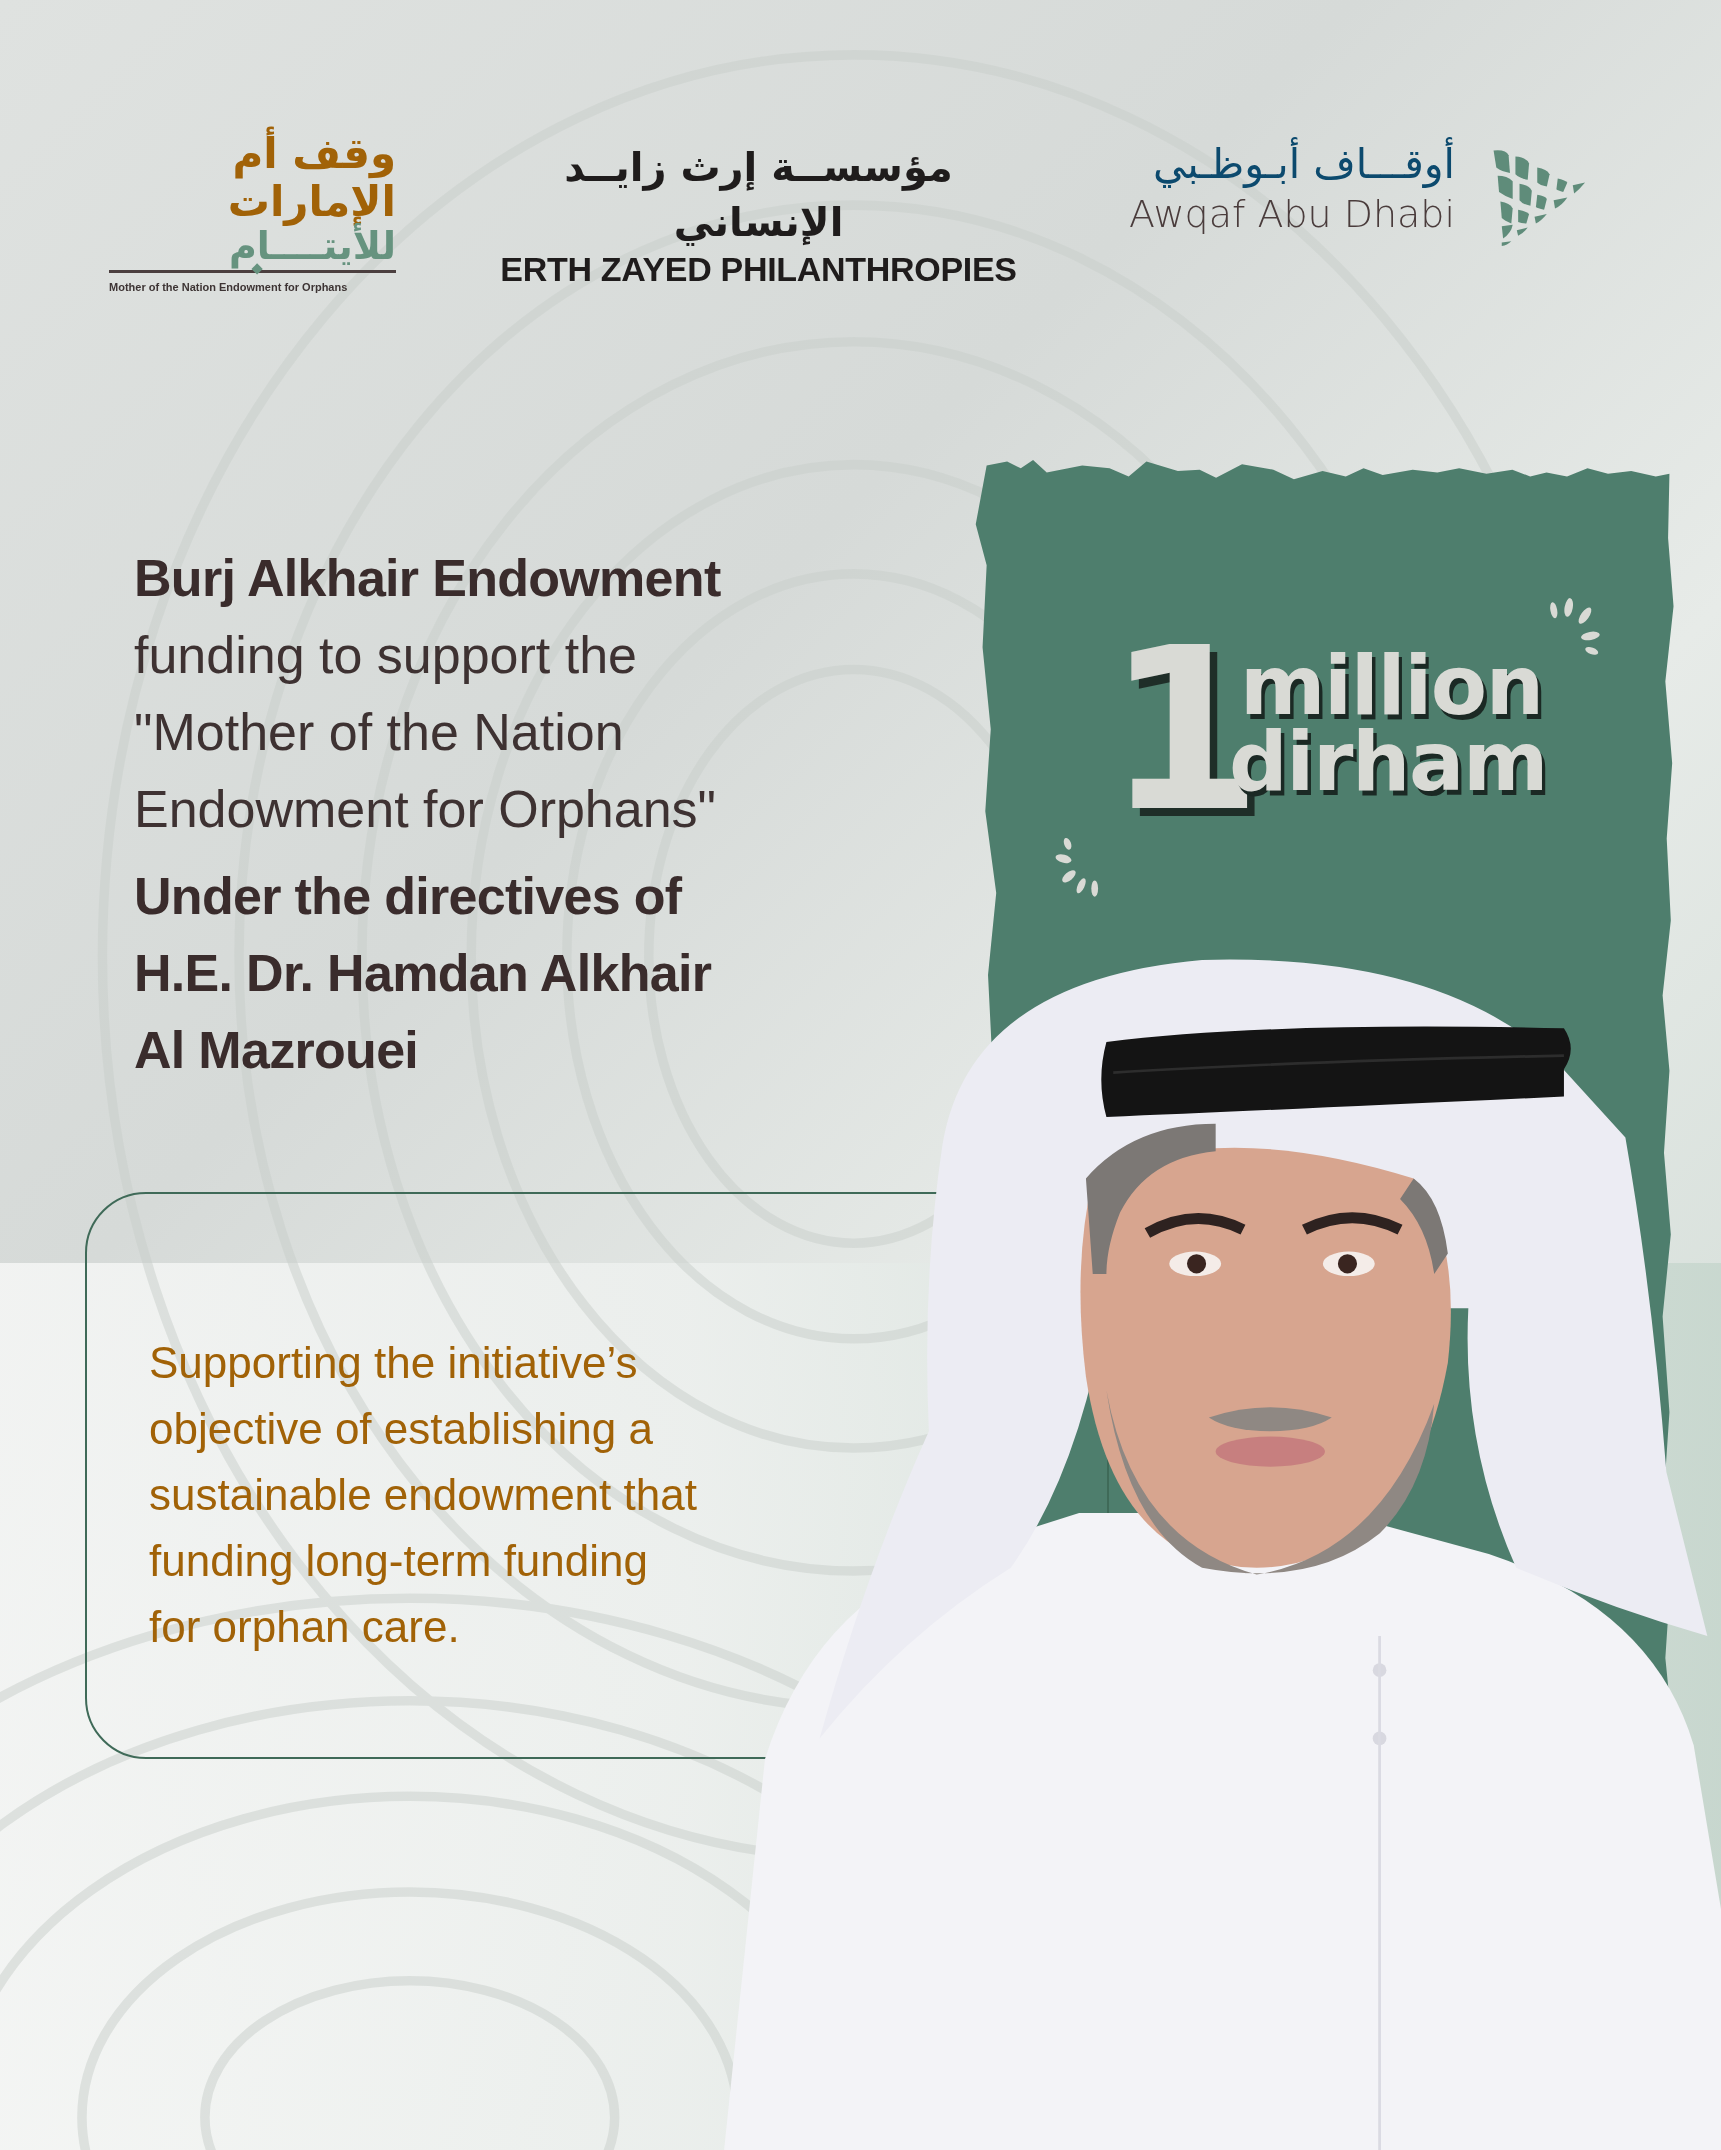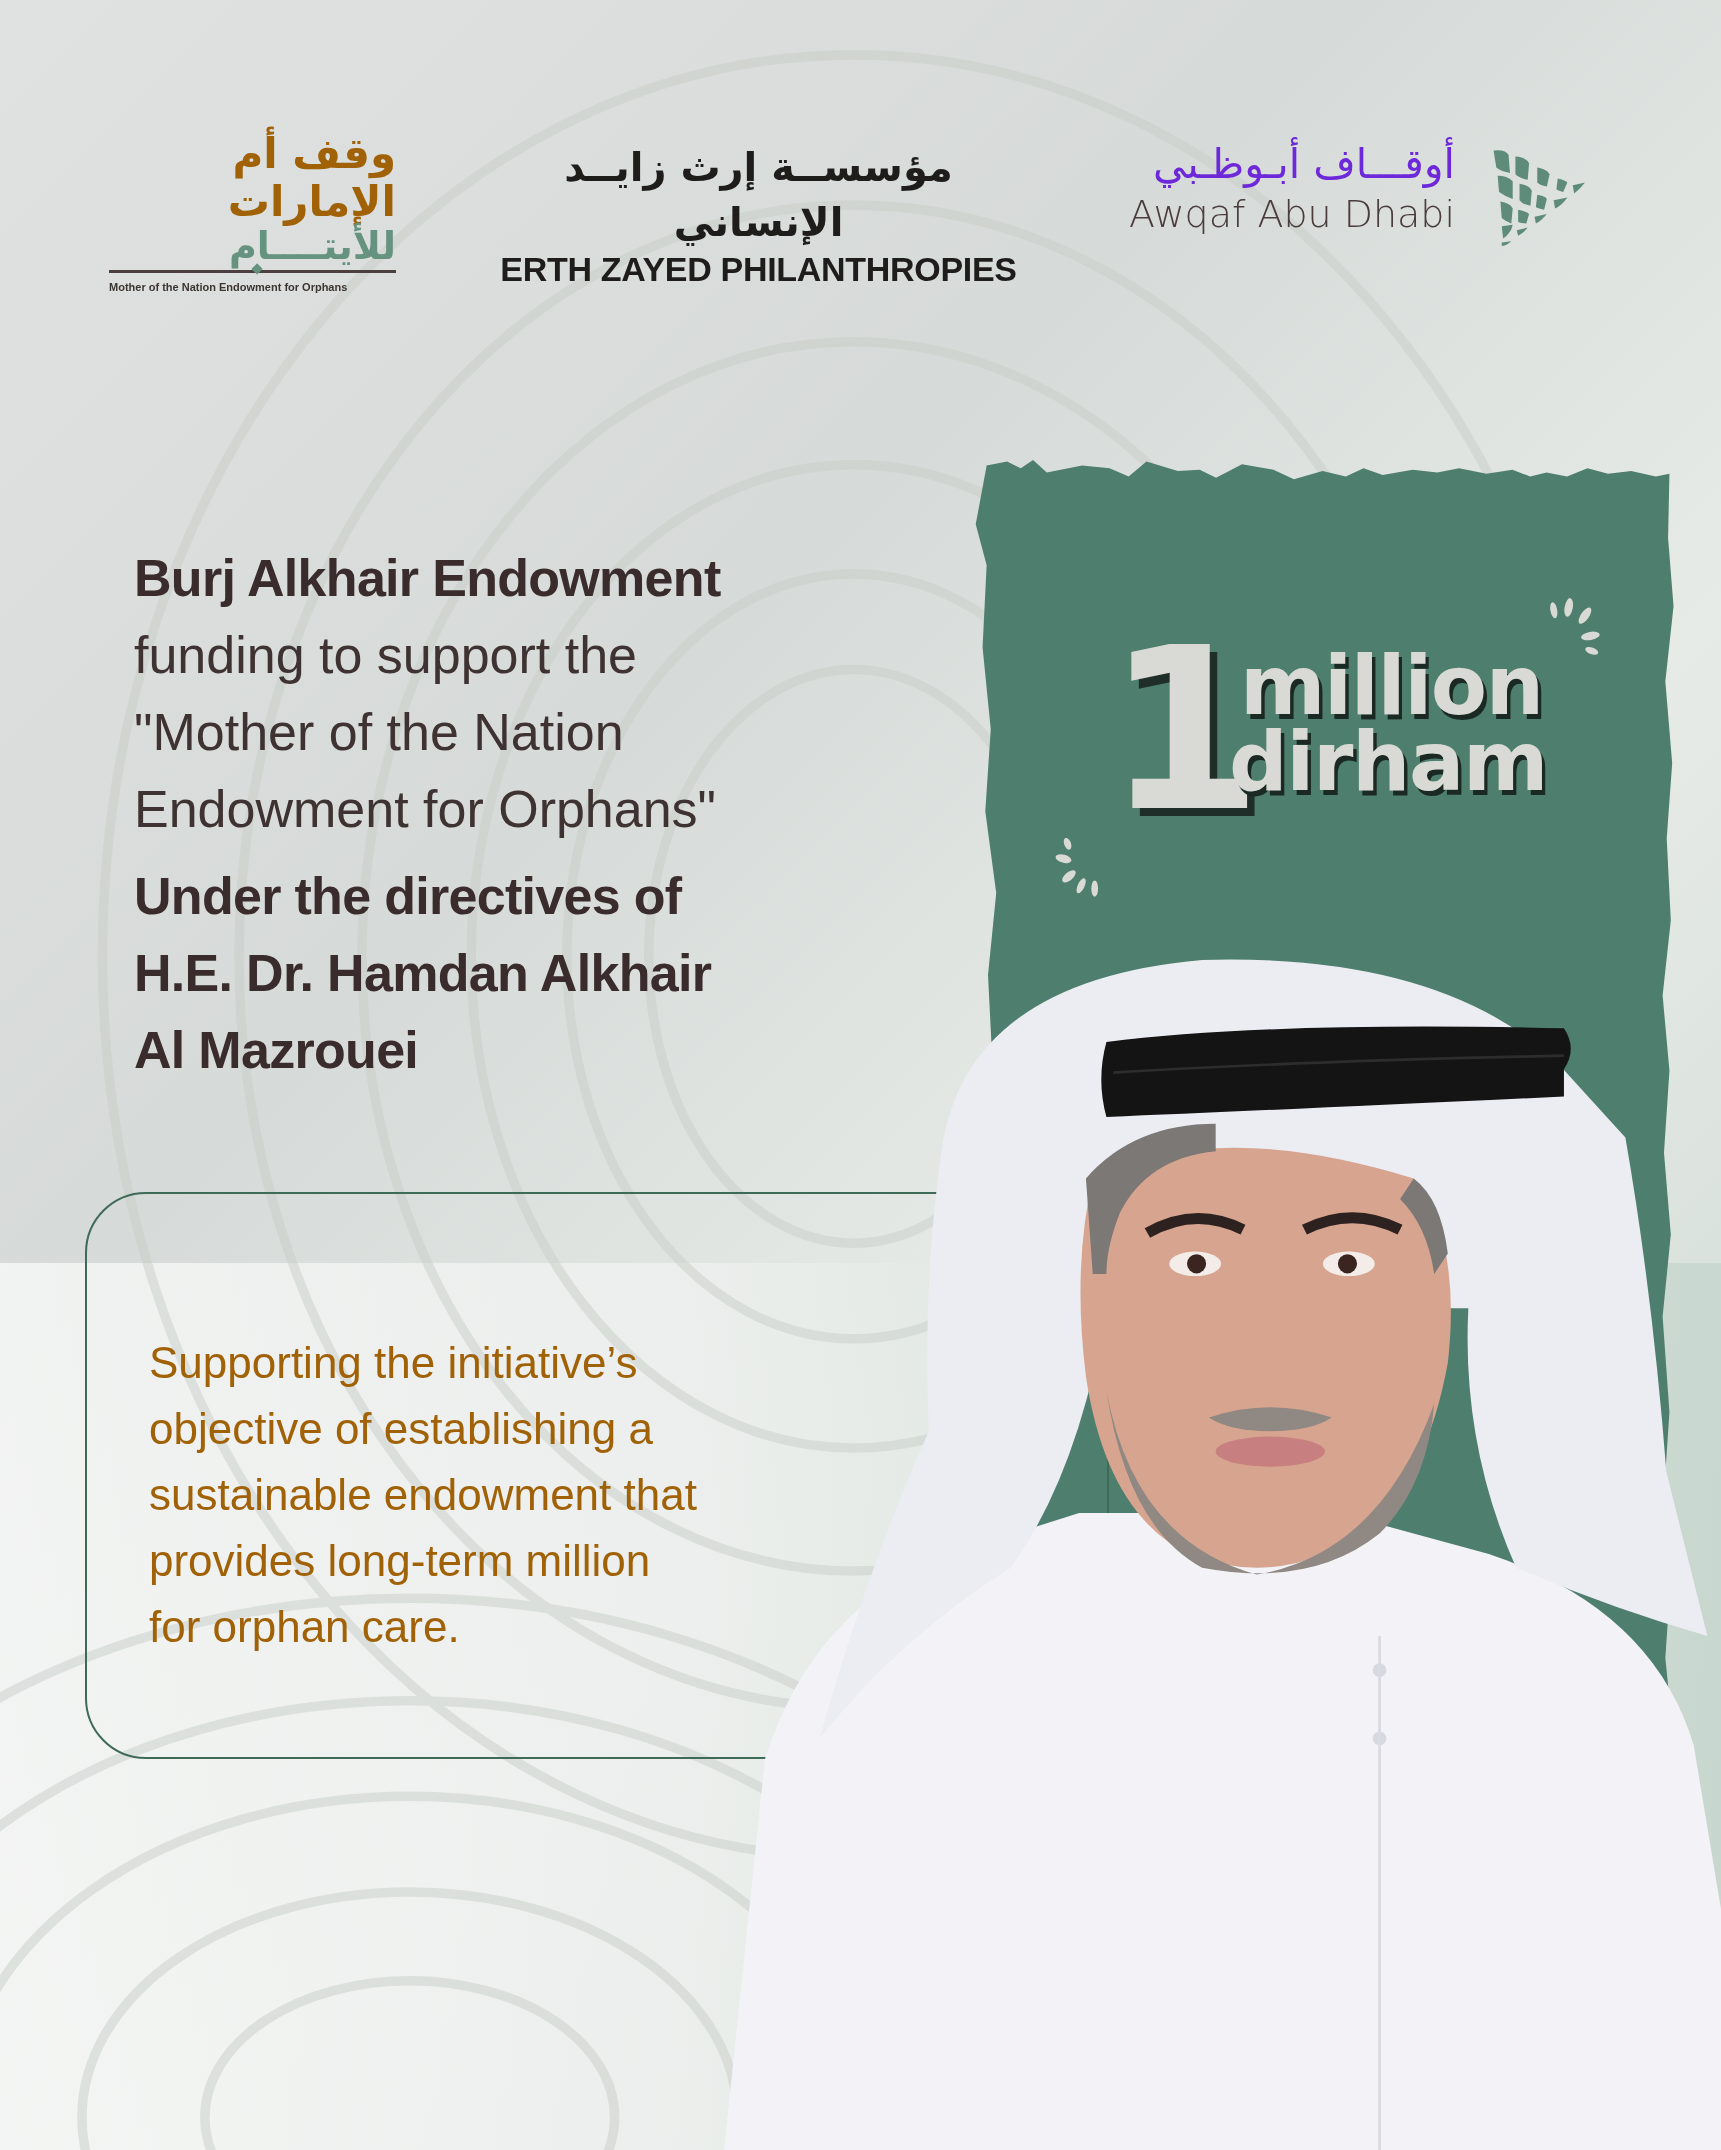--- a/index.html
+++ b/index.html
@@ -19,21 +19,21 @@
   .logo-motn .ar2 { font-family: "DejaVu Sans", sans-serif; font-weight: bold; font-size: 38px; line-height: 40px; color: #66937f; }
   .logo-motn .rule { height: 2.7px; background: #4b3f3f; margin: 4.1px 0 8.2px 0; position: relative; }
   .logo-motn .rule::after { content: ""; position: absolute; left: 50%; top: -4.8px; width: 8.2px; height: 8.2px; background: #66937f; transform: rotate(45deg); }
   .logo-motn .en { font-family: "Liberation Sans", sans-serif; font-weight: bold; font-size: 11px; color: #3d3434; text-align: left; white-space: nowrap; }
 
   .logo-erth { left: 492px; top: 140px; width: 533px; text-align: center; }
   .logo-erth .ar { font-family: "DejaVu Sans", sans-serif; font-weight: bold; font-size: 40px; line-height: 55px; color: #1f1c1c; }
   .logo-erth .en { font-family: "Liberation Sans", sans-serif; font-weight: bold; font-size: 34px; letter-spacing: -0.3px; color: #1f1c1c; }
 
   .logo-awqaf { left: 1127px; top: 137px; width: 328px; text-align: right; }
-  .logo-awqaf .ar { font-family: "DejaVu Sans", sans-serif; font-size: 41px; line-height: 55px; color: #6d28d9; }
+  .logo-awqaf .ar { font-family: "DejaVu Sans", sans-serif; font-size: 41px; line-height: 55px; color: #0c4a6e; }
   .logo-awqaf .en { font-family: "DejaVu Sans", sans-serif; font-size: 38px; color: #4a3c3c; font-weight: 300; }
   .awqaf-mark { position: absolute; left: 1492px; top: 147px; width: 96px; height: 99px; }
 
   
   .headline { position: absolute; left: 134px; top: 540px; width: 820px; color: #3a2c2c; }
   .headline .l { font-size: 52px; line-height: 77px; white-space: nowrap; }
   .headline .b { font-weight: bold; letter-spacing: -0.7px; }
   .headline .n { font-weight: normal; color: #3e3232; }
   .headline .gap { height: 9.6px; }
 
@@ -145,21 +145,21 @@
     <ellipse cx="38" cy="72" rx="5" ry="12" transform="rotate(25 38 72)"></ellipse>
     <ellipse cx="58" cy="76" rx="5" ry="12"></ellipse>
   </g>
 </svg>
 
 <div class="info-box"></div>
 <div class="info-text">
   <div>Supporting the initiative’s</div>
   <div>objective of establishing a</div>
   <div>sustainable endowment that</div>
-  <div>provides long-term million</div>
+  <div>funding long-term funding</div>
   <div>for orphan care.</div>
 </div>
 
 <svg class="portrait" viewBox="0 0 1460 1754">
 
   <path fill="#f3f3f7" d="M0 1754 L60 1180 Q130 960 330 880 L520 820 L900 820 L1120 880 Q1360 960 1420 1160 L1460 1400 L1460 1754 Z"></path>
 
   <path fill="#ececf3" d="M320 280 Q360 40 700 10 Q1050 0 1220 160 L1320 270 Q1360 500 1380 760 L1440 1000 Q1300 960 1160 900 Q1080 720 1090 520 L560 520 Q520 760 420 900 Q260 1000 140 1150 Q210 900 300 700 Q290 480 320 280 Z"></path>
 
   <path fill="#d7a58f" d="M540 330 Q720 240 1010 330 Q1080 420 1060 600 Q1020 820 880 880 Q780 920 680 880 Q560 820 530 620 Q510 460 540 330 Z"></path>

